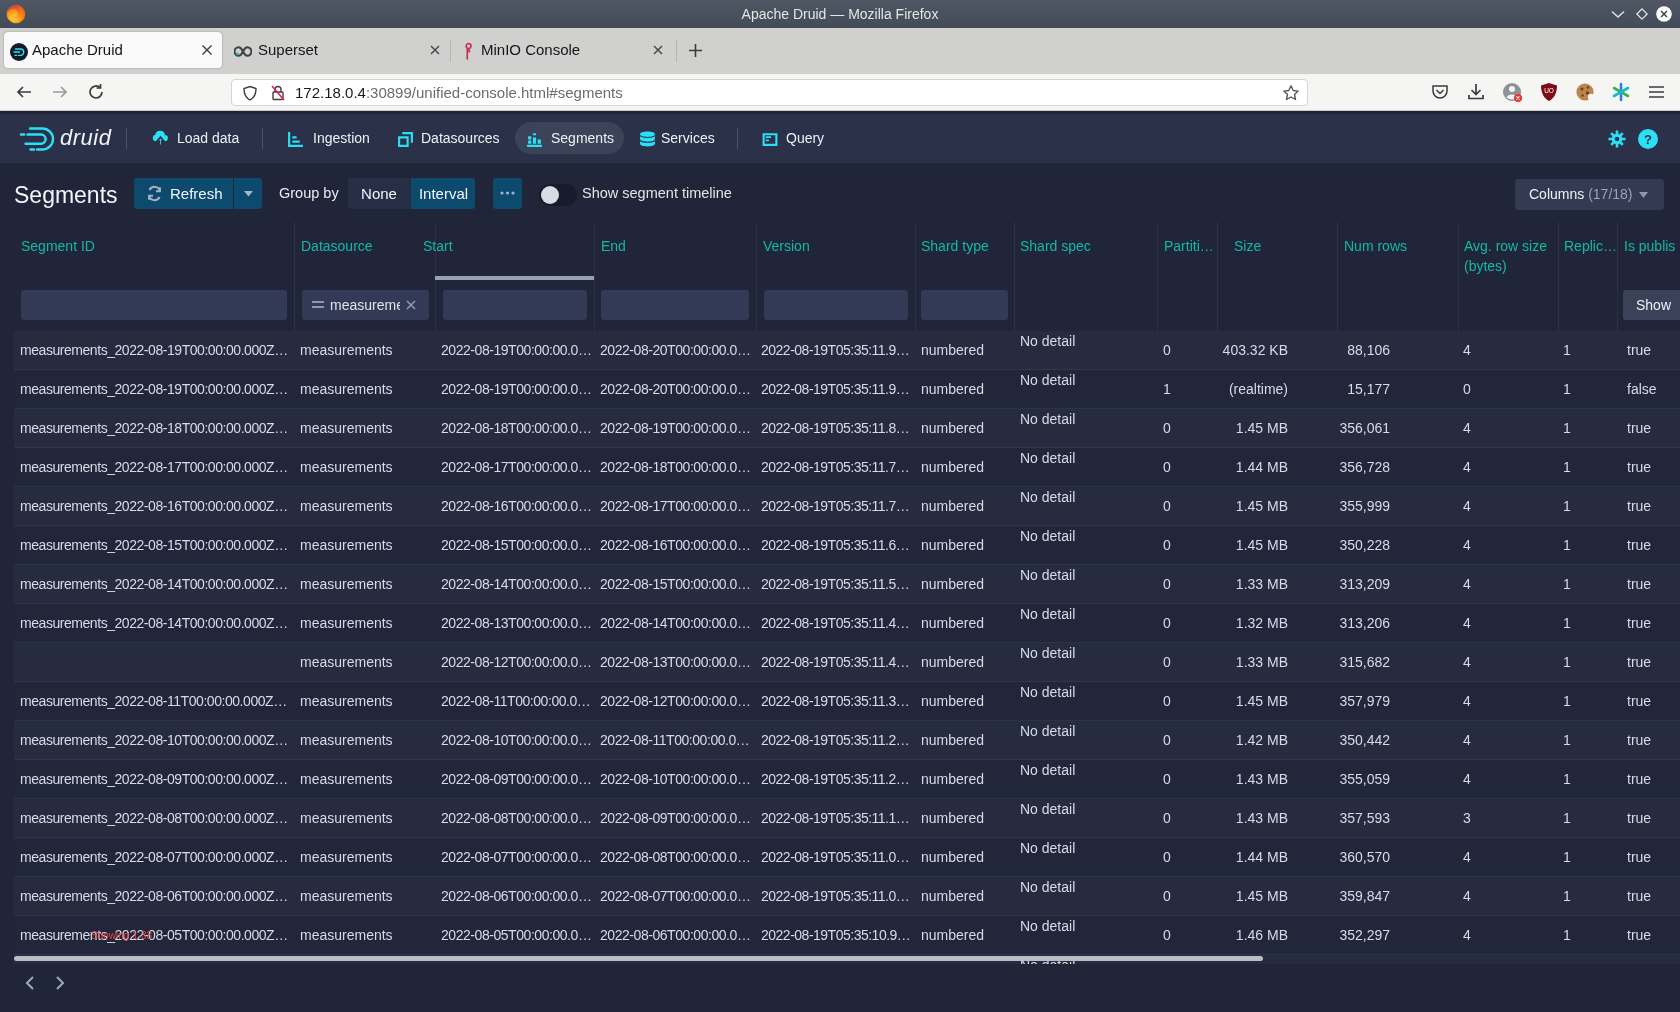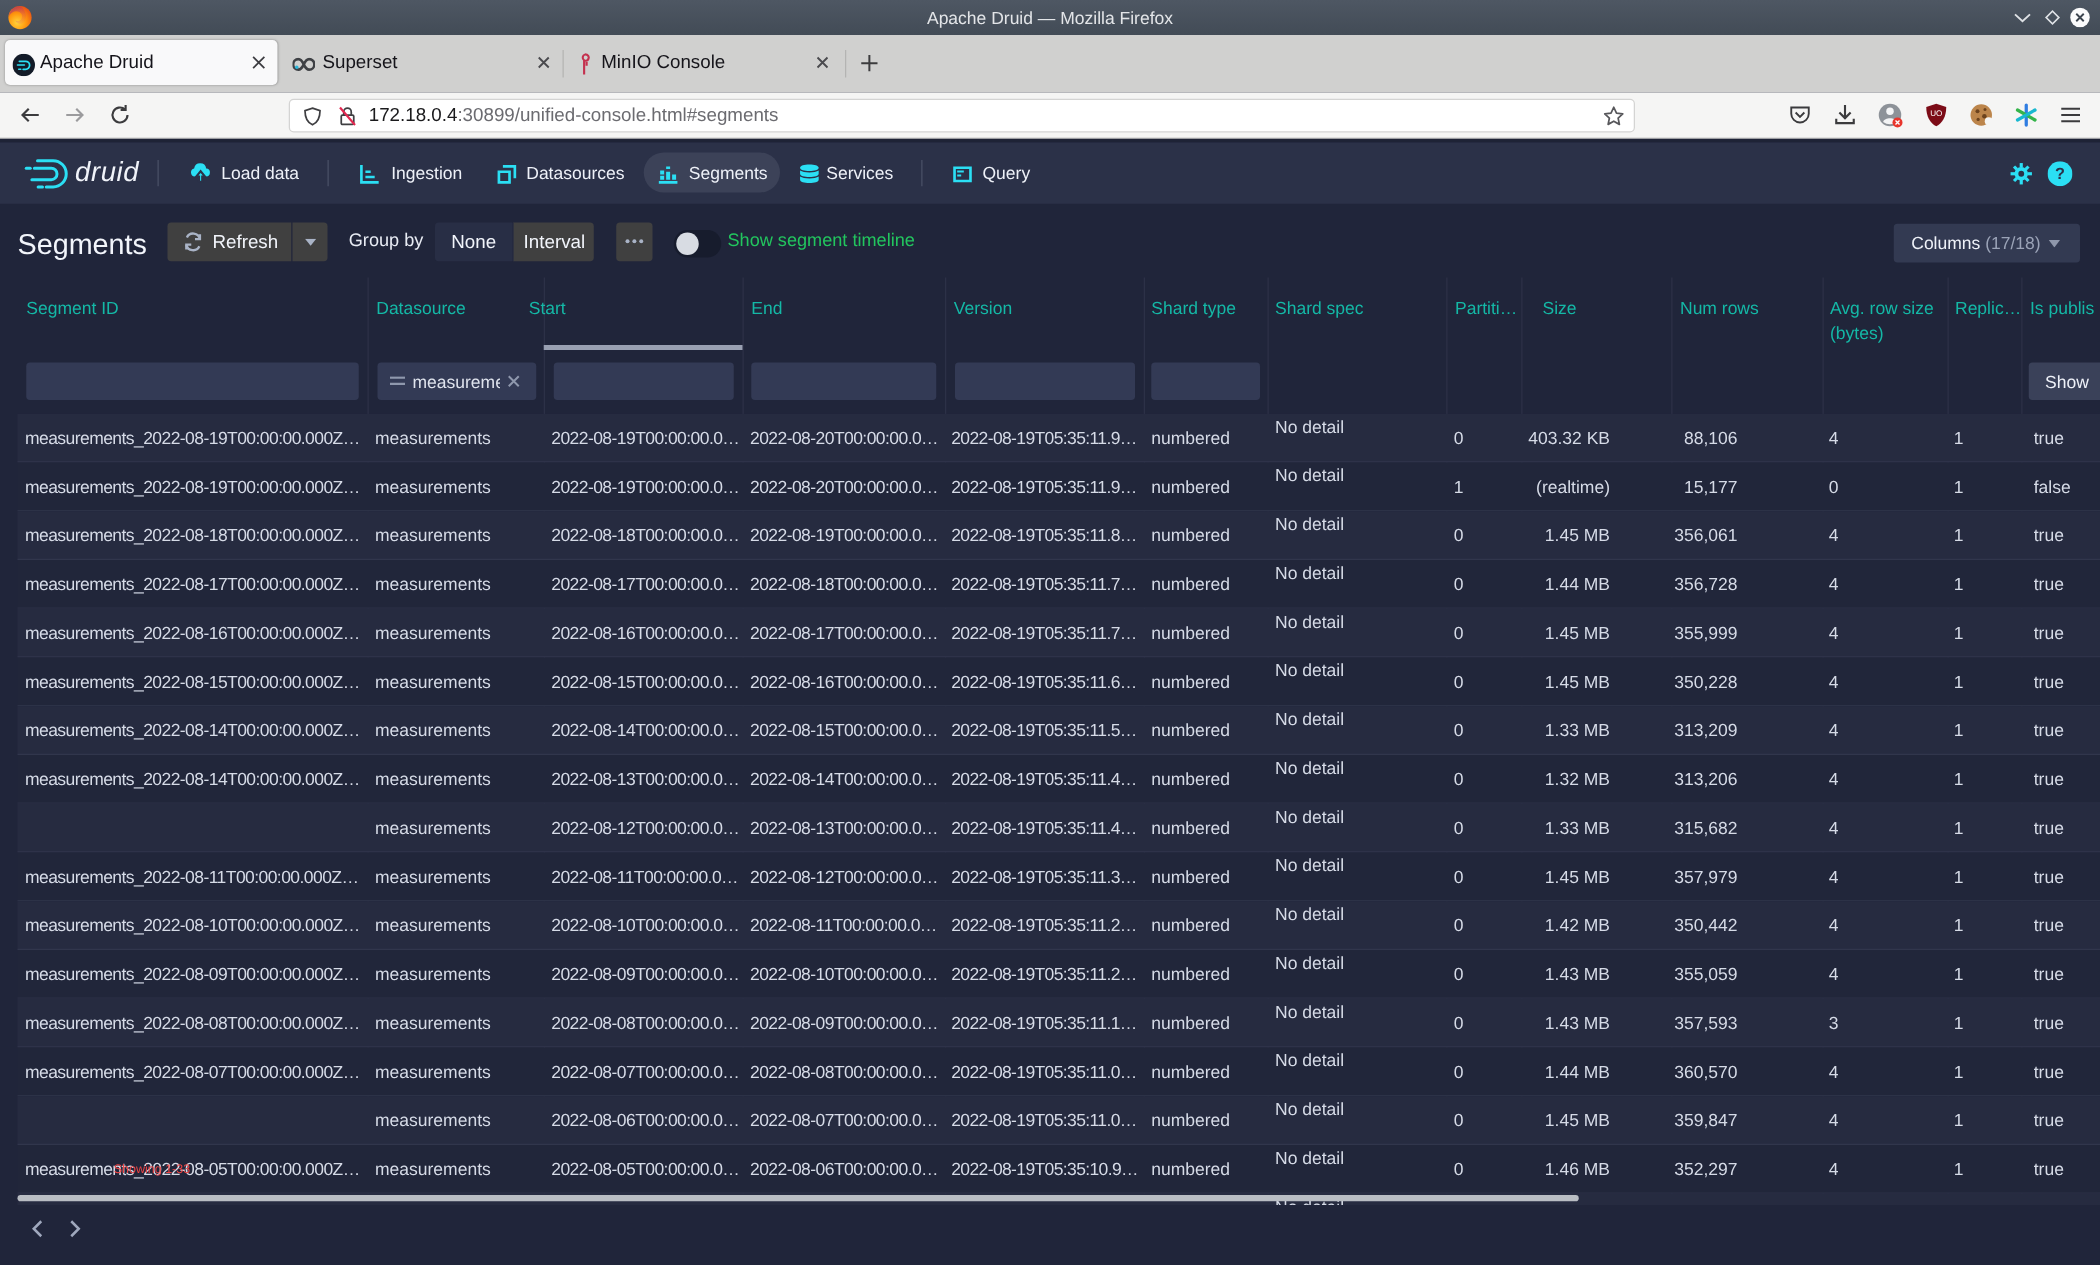--- a/index.html
+++ b/index.html
@@ -15,31 +15,31 @@
 #urlbar {position:absolute;left:231px;top:79px;width:1077px;height:27px;background:#ffffff;border:1px solid #d4d4d3;border-radius:4px}
 #urltext {position:absolute;left:63px;top:0;height:25px;line-height:25px;font-size:15px;color:#1b1b1d;white-space:nowrap}
 #urltext span {color:#6b6b70}
 #navdark {position:absolute;left:0;top:111px;width:1680px;height:3px;background:#1e2336}
 #navbar {position:absolute;left:0;top:114px;width:1680px;height:49px;background:#2b3148}
 .navitem {position:absolute;top:114px;height:62px;line-height:49px;color:#eef1f8;font-size:14px;white-space:nowrap}
 .navsep {position:absolute;top:128px;height:21px;width:1px;background:#4a5066}
 #segpill {position:absolute;left:515px;top:122px;width:109px;height:32px;border-radius:16px;background:#3c4258}
 #druidword {position:absolute;left:60px;top:114px;height:49px;line-height:48px;font-style:italic;font-size:22px;color:#f0f3f9;letter-spacing:.5px}
 #vtitle {position:absolute;left:14px;top:182px;font-size:23px;color:#f2f5fb}
-.btn {position:absolute;top:178px;height:31px;background:#404040;border-radius:3px;color:#f2f5fb;font-size:15px}
+.btn {position:absolute;top:178px;height:31px;background:#0c4a6e;border-radius:3px;color:#f2f5fb;font-size:15px}
 .btnlabel {position:absolute;top:0;height:31px;line-height:31px;white-space:nowrap}
 #refreshbtn {left:134px;width:99px;border-radius:3px 0 0 3px}
 #caretbtn {left:234px;width:28px;border-radius:0 3px 3px 0}
 #nonebtn {left:348px;width:62px;background:#282e45;border-radius:3px 0 0 3px}
 #intervalbtn {left:410px;width:65px;border-radius:0 3px 3px 0;border-left:1px solid #262c43}
 #morebtn {left:493px;width:29px}
 #groupby {position:absolute;left:279px;top:178px;height:31px;line-height:31px;font-size:14.5px;color:#e8ecf4}
 #swtrack {position:absolute;left:539px;top:184px;width:38px;height:22px;border-radius:11px;background:#171c2d}
 #swknob {position:absolute;left:2px;top:2px;width:18px;height:18px;border-radius:50%;background:#d8dce3}
-#swlabel {position:absolute;left:582px;top:178px;height:31px;line-height:31px;font-size:14.5px;color:#22c55e}
+#swlabel {position:absolute;left:582px;top:178px;height:31px;line-height:31px;font-size:14.5px;color:#e5e5e5}
 #colsbtn {position:absolute;left:1515px;top:179px;width:149px;height:31px;background:#333a52;border-radius:3px;color:#eef1f8;font-size:14px}
 #colsbtn .dim {color:#9ba3b7}
 .hlabel {position:absolute;top:236px;font-size:14px;color:#14b8a6;line-height:20px;white-space:nowrap}
 #sortline {position:absolute;left:435px;top:276px;width:159px;height:4px;background:#99a0b2}
 .vline {position:absolute;top:222px;width:1px;height:741px;background:rgba(130,140,170,0.12)}
 .finput {position:absolute;top:290px;height:30px;background:#333a55;border-radius:3px}
 #tbody {position:absolute;left:0px;top:331px;width:1680px;height:633px;overflow:hidden}
 .trow {position:absolute;left:14px;width:1666px;height:39px;border-bottom:1px solid rgba(125,135,165,0.13)}
 .odd {background:#262b40}
 .even {background:#21263a}
@@ -532,20 +532,21 @@
 <span class="c c6">numbered</span>
 <span class="c c7">No detail</span>
 <span class="c c8">0</span>
 <span class="c c9">1.44 MB</span>
 <span class="c c10">360,570</span>
 <span class="c c11">4</span>
 <span class="c c12">1</span>
 <span class="c c13">true</span>
 </div>
 <div class="trow odd" style="top:546px">
+<span class="c c1">measurements_2022-08-06T00:00:00.000Z…</span>
 <span class="c c2">measurements</span>
 <span class="c c3">2022-08-06T00:00:00.0…</span>
 <span class="c c4">2022-08-07T00:00:00.0…</span>
 <span class="c c5">2022-08-19T05:35:11.0…</span>
 <span class="c c6">numbered</span>
 <span class="c c7">No detail</span>
 <span class="c c8">0</span>
 <span class="c c9">1.45 MB</span>
 <span class="c c10">359,847</span>
 <span class="c c11">4</span>

